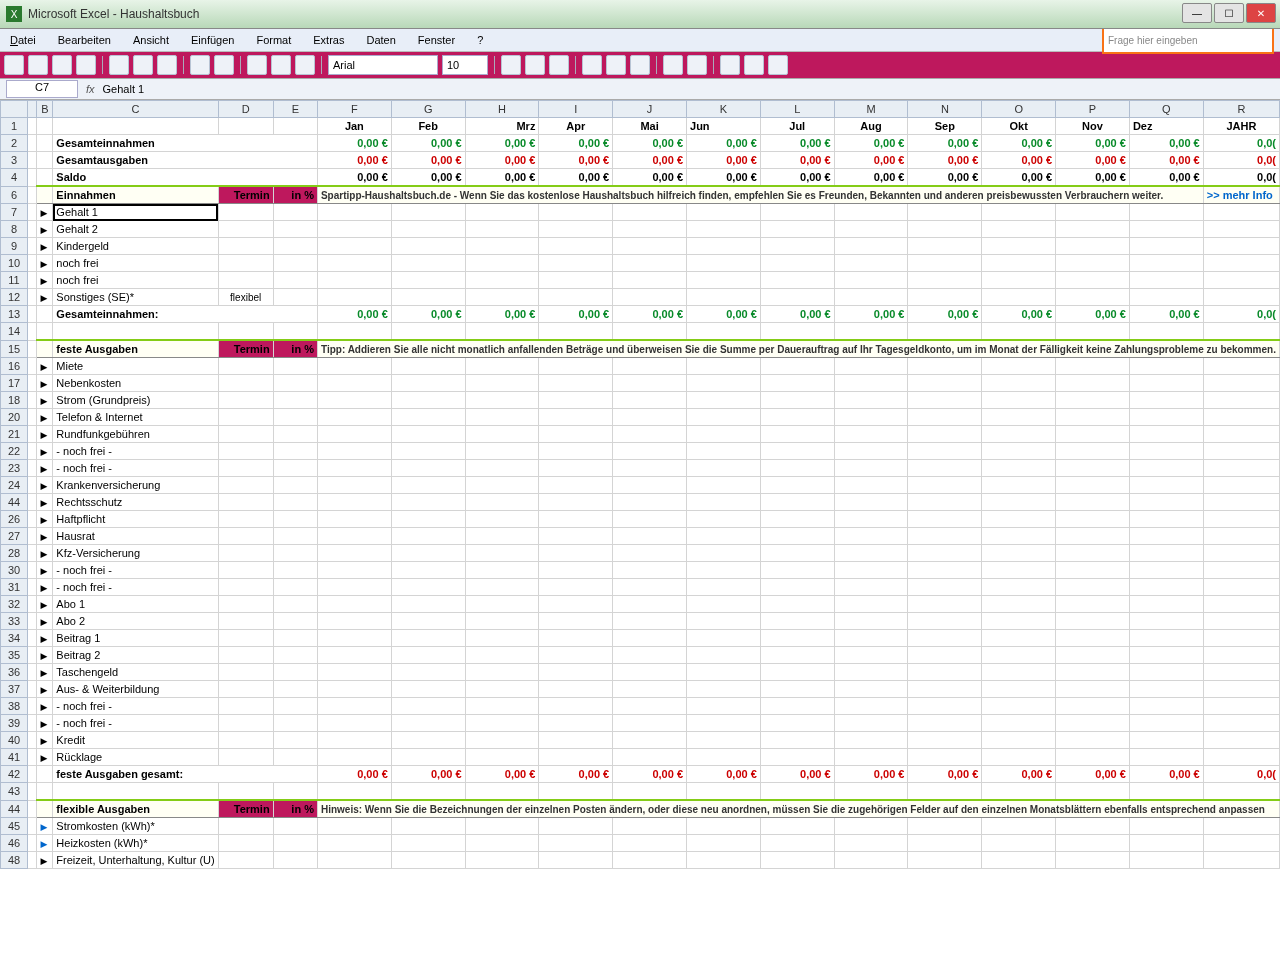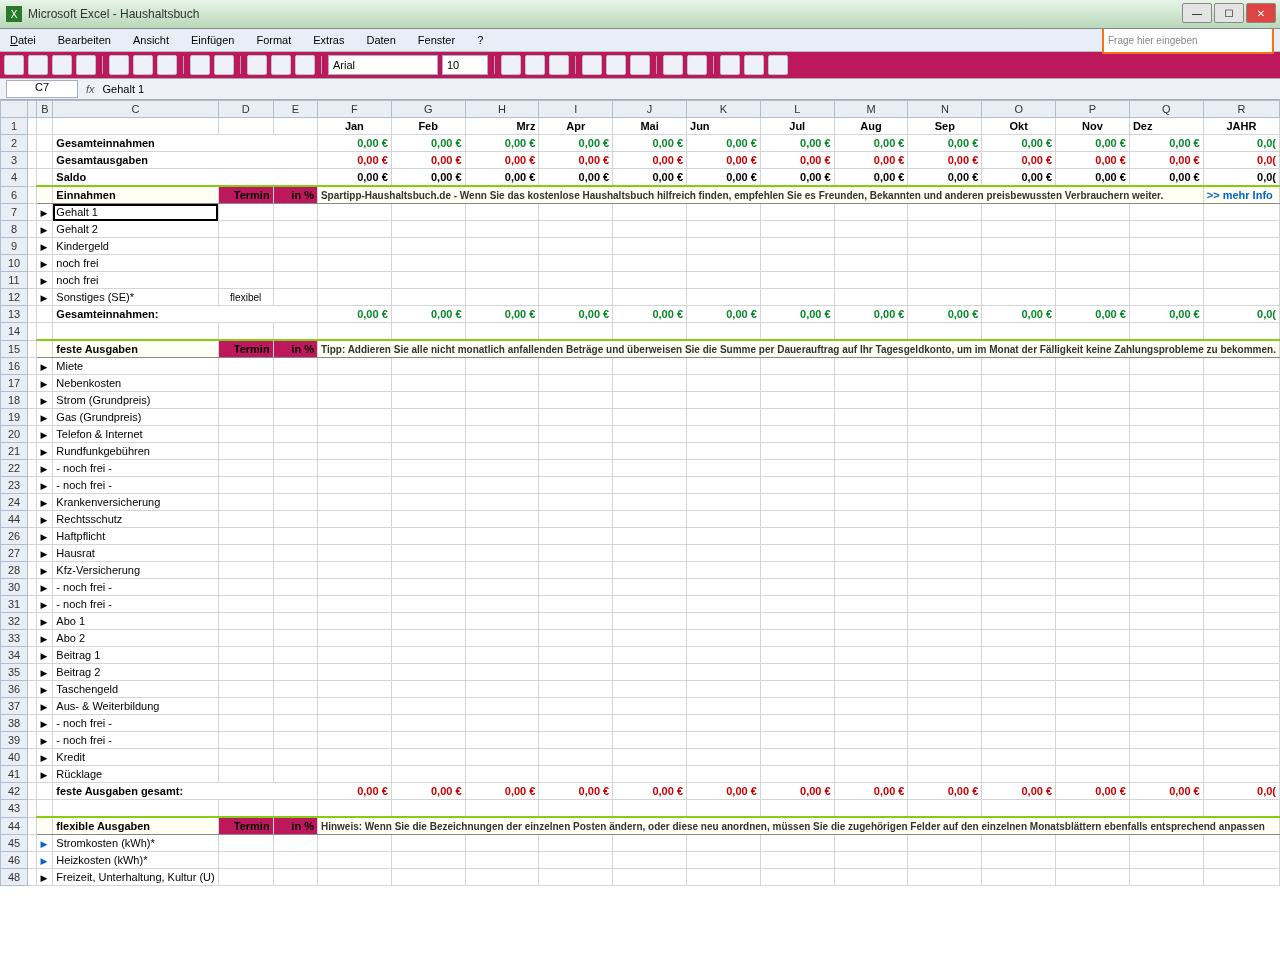--- a/index.html
+++ b/index.html
@@ -482,41 +482,20 @@
           <td></td>
           <td></td>
           <td></td>
           <td></td>
           <td></td>
           <td></td>
           <td></td>
           <td></td>
         </tr>
         <tr>
-          <th class="rowh">19</th>
-          <td></td>
-          <td><span class="arrow">▶</span></td>
-          <td>Gas (Grundpreis)</td>
-          <td></td>
-          <td></td>
-          <td></td>
-          <td></td>
-          <td></td>
-          <td></td>
-          <td></td>
-          <td></td>
-          <td></td>
-          <td></td>
-          <td></td>
-          <td></td>
-          <td></td>
-          <td></td>
-          <td></td>
-        </tr>
-        <tr>
           <th class="rowh">20</th>
           <td></td>
           <td><span class="arrow">▶</span></td>
           <td>Telefon &amp; Internet</td>
           <td></td>
           <td></td>
           <td></td>
           <td></td>
           <td></td>
           <td></td>

